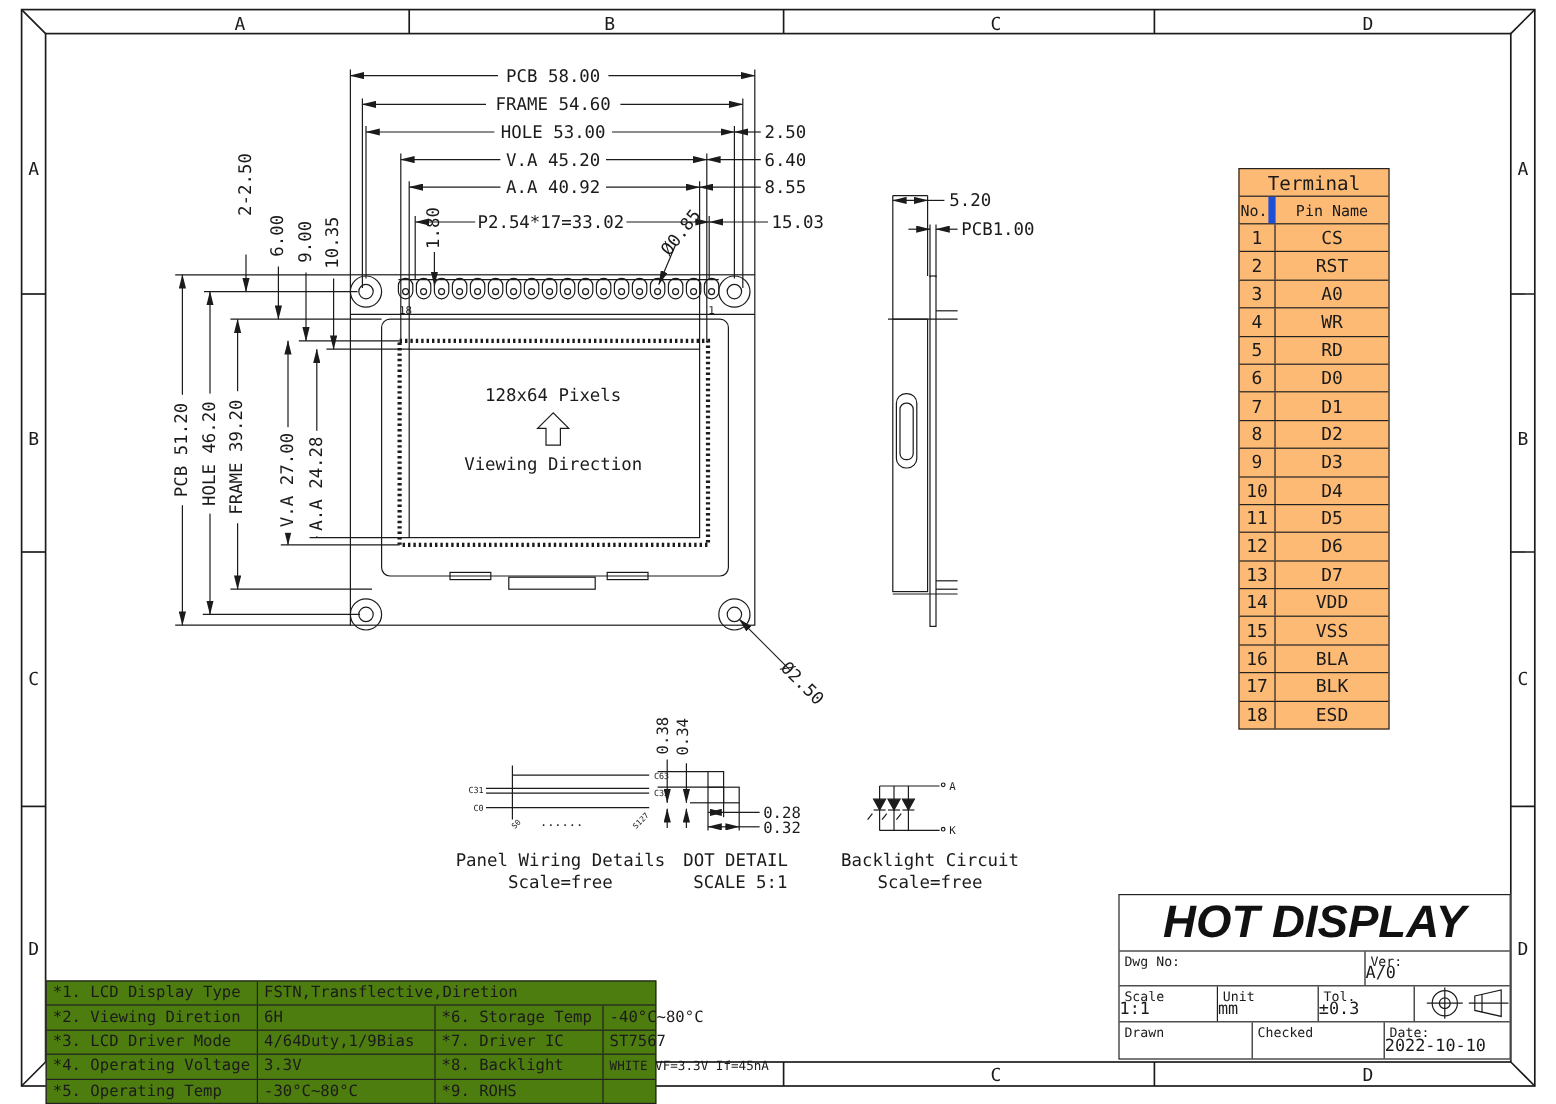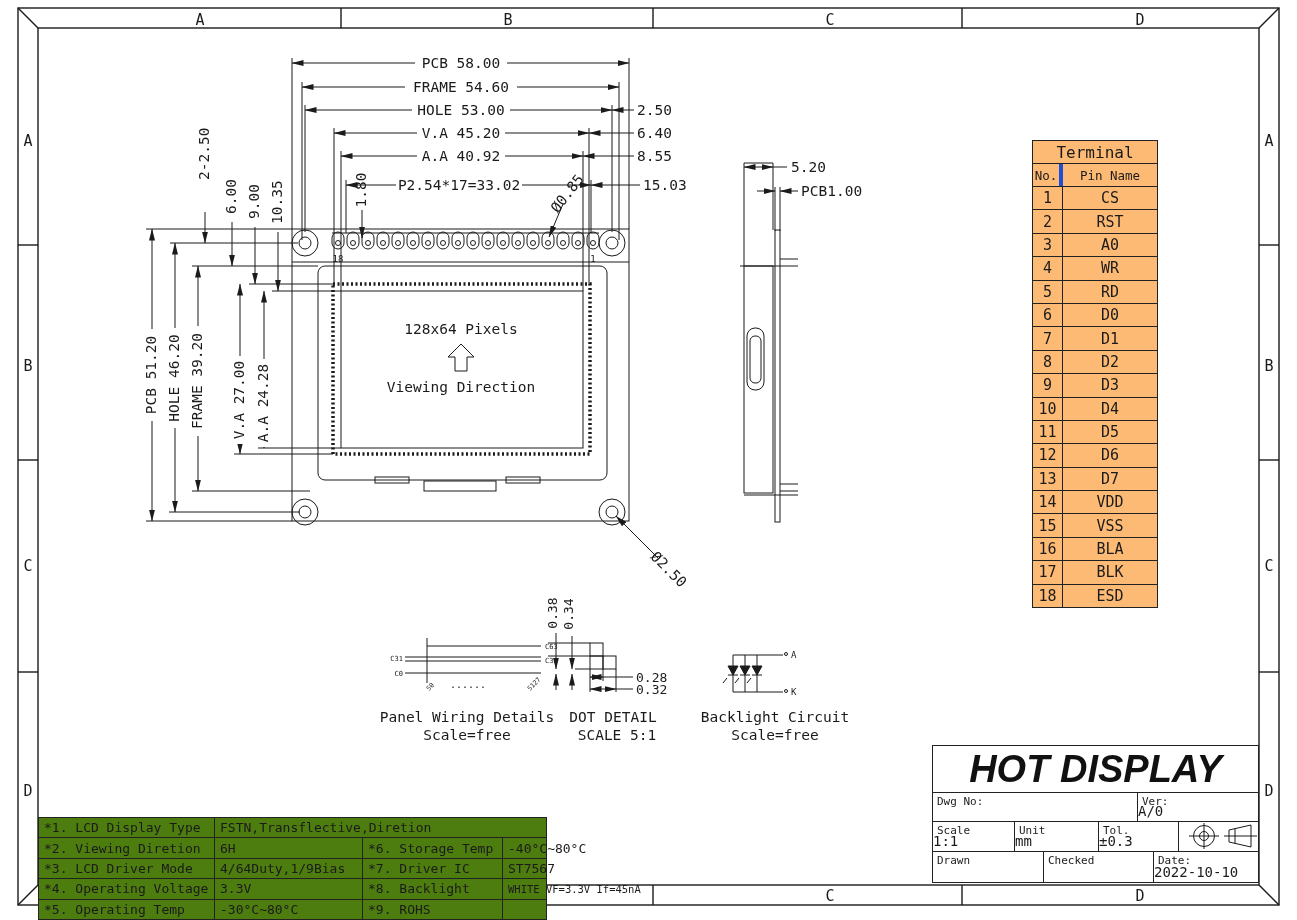--- a/index.html
+++ b/index.html
@@ -5,21 +5,21 @@
   html,body{margin:0;padding:0;}
   body{width:1297px;height:920px;background:#fff;position:relative;overflow:hidden;
        font-family:"DejaVu Sans Mono", monospace;color:#1b1b1b;}
   .abs{position:absolute;box-sizing:border-box;}
   svg text{font-family:"DejaVu Sans Mono", monospace;}
   
   #terminal{left:1032px;top:140px;width:126px;border:1.5px solid #222;background:#fdba74;}
   .tt-title{height:22px;border-bottom:1px solid #222;font-size:16px;display:flex;align-items:center;justify-content:center;}
   .tt-head{display:grid;grid-template-columns:30px 1fr;height:22px;border-bottom:1px solid #222;font-size:12.5px;}
   .tt-head div{display:flex;align-items:center;justify-content:center;}
-  .tt-head div:first-child{border-right:4px solid #1d4ed8;}
+  .tt-head div:first-child{border-right:6px solid #1d4ed8;}
   .tt-row{display:grid;grid-template-columns:30px 1fr;height:22.4px;border-bottom:1px solid #222;font-size:15px;}
   .tt-row:last-child{border-bottom:none;}
   .tt-row div{display:flex;align-items:center;justify-content:center;}
   .tt-row div:first-child{border-right:1px solid #222;}
   
   #spec{left:38px;top:817px;width:509px;border:1.5px solid #222;background:#4d7c0f;}
   .spec-row{display:grid;grid-template-columns:176px 148px 140px 145px;height:19.4px;border-bottom:1px solid #222;}
   .spec-row.span{grid-template-columns:176px 1fr;}
   .spec-row:last-child{border-bottom:none;}
   .spec-row > div{border-right:1px solid #222;padding-left:5px;display:flex;align-items:center;font-size:13px;white-space:nowrap;overflow:hidden;}

